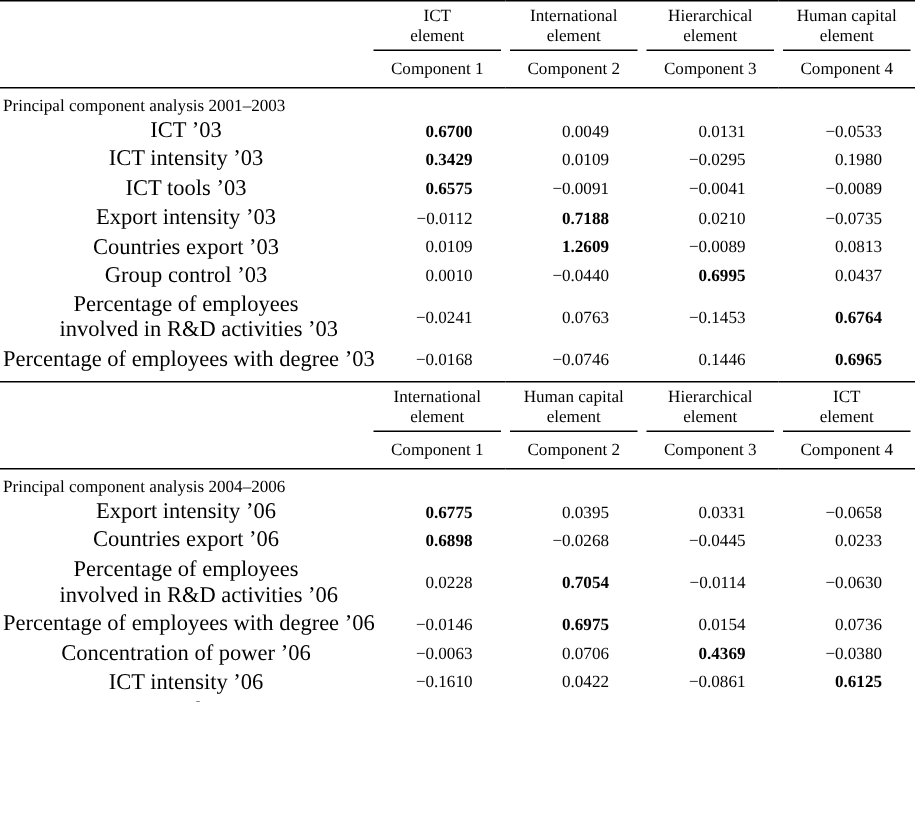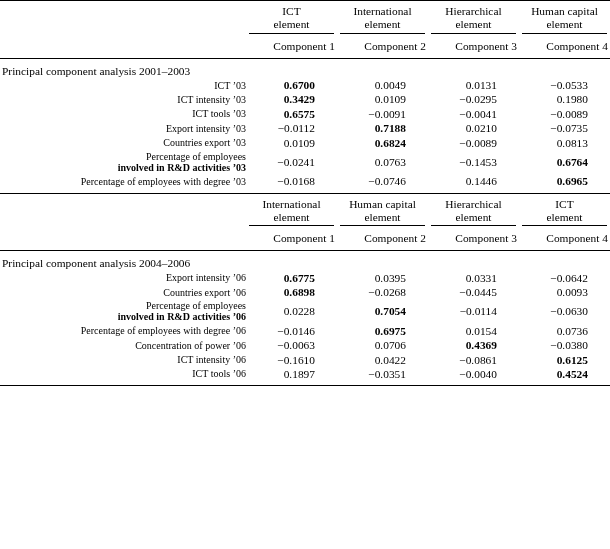--- a/index.html
+++ b/index.html
@@ -78,44 +78,43 @@
     text-align: center;
     vertical-align: bottom;
     padding: 4px 2px 1px 2px;
     line-height: 1.18;
     font-size: 11.4px;
     white-space: nowrap;
   }
   td.hgroup .l2 { display: block; text-align: center; }
 
   td.hcomp {
-    text-align: right;
+    text-align: center;
     vertical-align: middle;
     padding: 6px 2px 6px 2px;
     font-size: 11.4px;
     white-space: nowrap;
   }
 
   
   td.sect {
     text-align: left;
     padding: 6px 0 1px 2px;
     font-size: 11.4px;
     white-space: nowrap;
   }
   td.label {
-    text-align: right;
+    text-align: center;
     padding: 1.2px 0 1.2px 2px;
-    font-size: 10px;
+    font-size: 15px;
     white-space: nowrap;
   }
   td.label .cont {
     display: block;
     padding-left: 17px;
-    font-weight: bold;
   }
   td.val {
     text-align: right;
     padding: 1.2px 22px 1.2px 2px;
     font-size: 11.4px;
     white-space: nowrap;
     font-variant-numeric: tabular-nums;
   }
   td.val.bold { font-weight: bold; }
   td.spacer-sm {
@@ -215,23 +214,30 @@
       <tr>
         <td class="label">Export intensity ’03</td>
         <td class="val">−0.0112</td>
         <td class="val bold">0.7188</td>
         <td class="val">0.0210</td>
         <td class="val">−0.0735</td>
       </tr>
       <tr>
         <td class="label">Countries export ’03</td>
         <td class="val">0.0109</td>
-        <td class="val bold">0.6824</td>
+        <td class="val bold">1.2609</td>
         <td class="val">−0.0089</td>
         <td class="val">0.0813</td>
+      </tr>
+      <tr>
+        <td class="label">Group control ’03</td>
+        <td class="val">0.0010</td>
+        <td class="val">−0.0440</td>
+        <td class="val bold">0.6995</td>
+        <td class="val">0.0437</td>
       </tr>
       <tr>
         <td class="label">
           <span>Percentage of employees</span>
           <span class="cont">involved in R&amp;D activities ’03</span>
         </td>
         <td class="val">−0.0241</td>
         <td class="val">0.0763</td>
         <td class="val">−0.1453</td>
         <td class="val bold">0.6764</td>
@@ -309,28 +315,28 @@
 
       <tr>
         <td class="sect" colspan="5">Principal component analysis 2004–2006</td>
       </tr>
 
       <tr>
         <td class="label">Export intensity ’06</td>
         <td class="val bold">0.6775</td>
         <td class="val">0.0395</td>
         <td class="val">0.0331</td>
-        <td class="val">−0.0642</td>
+        <td class="val">−0.0658</td>
       </tr>
       <tr>
         <td class="label">Countries export ’06</td>
         <td class="val bold">0.6898</td>
         <td class="val">−0.0268</td>
         <td class="val">−0.0445</td>
-        <td class="val">0.0093</td>
+        <td class="val">0.0233</td>
       </tr>
       <tr>
         <td class="label">
           <span>Percentage of employees</span>
           <span class="cont">involved in R&amp;D activities ’06</span>
         </td>
         <td class="val">0.0228</td>
         <td class="val bold">0.7054</td>
         <td class="val">−0.0114</td>
         <td class="val">−0.0630</td>

